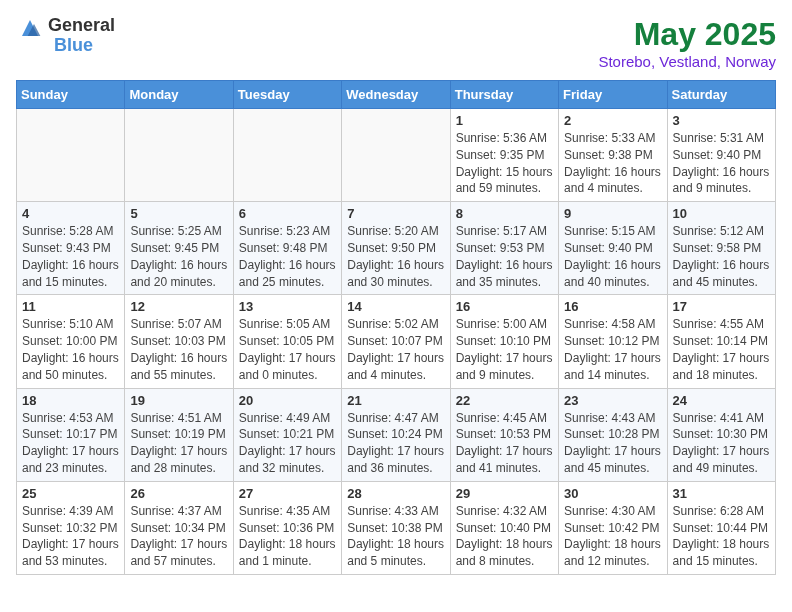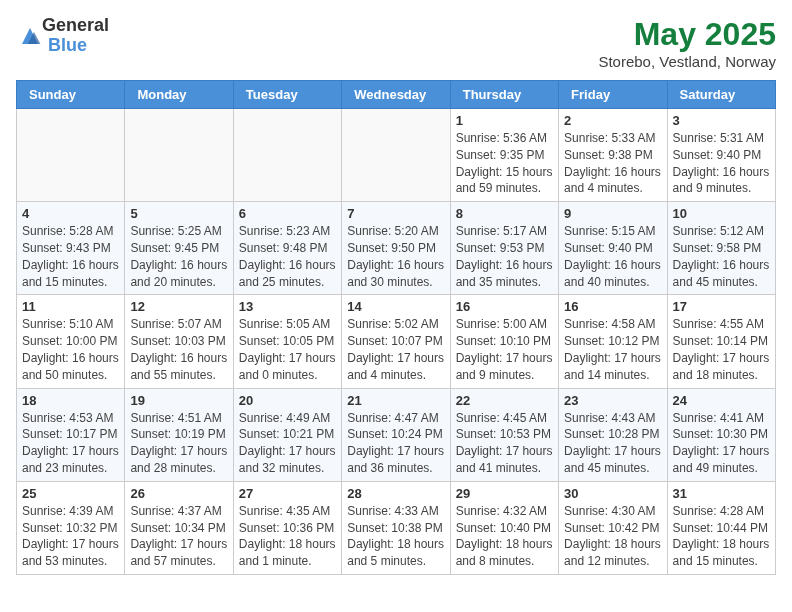--- a/index.html
+++ b/index.html
@@ -11,21 +11,21 @@
       padding: 16px;
     }
     .header {
       display: flex;
       justify-content: space-between;
       align-items: flex-start;
       margin-bottom: 10px;
     }
     .logo {
       display: flex;
-      align-items: center;
+      gap: 6px;
     }
     .logo-text {
       display: flex;
       flex-direction: column;
       line-height: 1.1;
     }
     .logo-general {
       font-size: 18px;
       font-weight: bold;
       color: #333;
@@ -44,33 +44,33 @@
     .title-block {
       text-align: right;
     }
     .month-title {
       font-size: 32px;
       font-weight: bold;
       color: #15803d;
     }
     .location {
       font-size: 15px;
-      color: #404040;
+      color: #6d28d9;
     }
     .calendar {
       width: 100%;
       border-collapse: collapse;
       border: 1px solid #ccc;
     }
     .calendar th {
       background-color: #4a90d9;
       color: #fff;
       font-size: 13px;
       font-weight: bold;
-      padding: 6px 12px;
+      padding: 6px 4px;
       text-align: left;
       border: 1px solid #3a7bc8;
     }
     .calendar td {
       vertical-align: top;
       border: 1px solid #ccc;
       padding: 4px 5px;
       font-size: 10.5px;
       color: #333;
       width: 108px;
@@ -323,19 +323,19 @@
 Daylight: 18 hours and 8 minutes.</div>
         </td>
         <td>
           <span class="day-number">30</span>
           <div class="day-info">Sunrise: 4:30 AM
 Sunset: 10:42 PM
 Daylight: 18 hours and 12 minutes.</div>
         </td>
         <td>
           <span class="day-number">31</span>
-          <div class="day-info">Sunrise: 4:28 AM
+          <div class="day-info">Sunrise: 6:28 AM
 Sunset: 10:44 PM
 Daylight: 18 hours and 15 minutes.</div>
         </td>
       </tr>
     </tbody>
 </table>
 
 </body></html>

